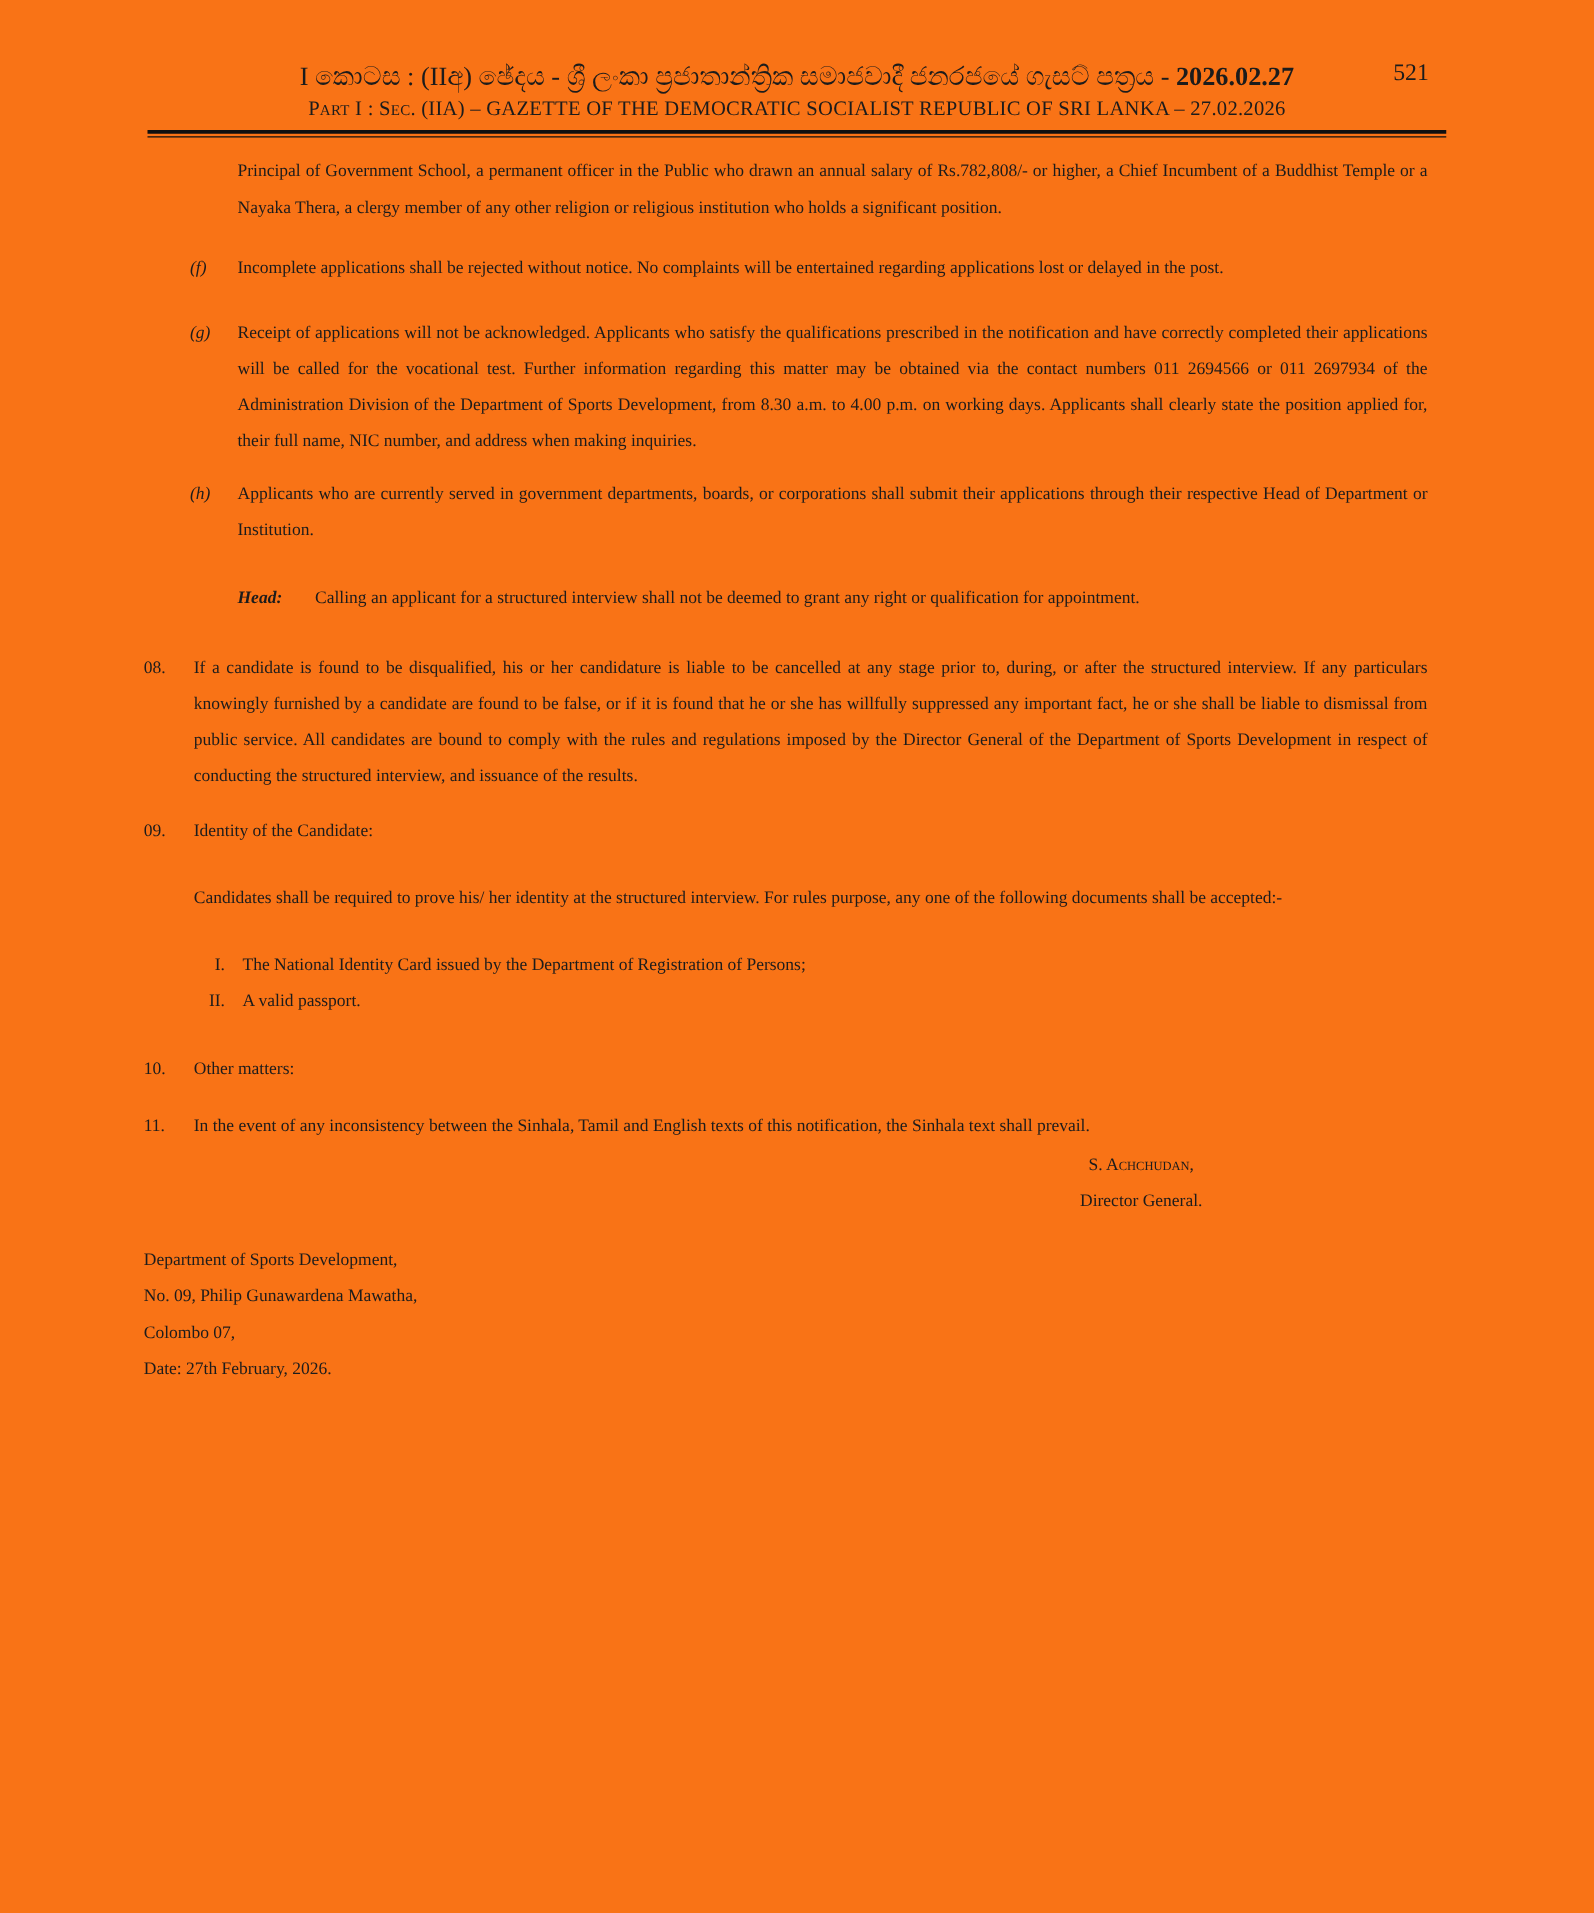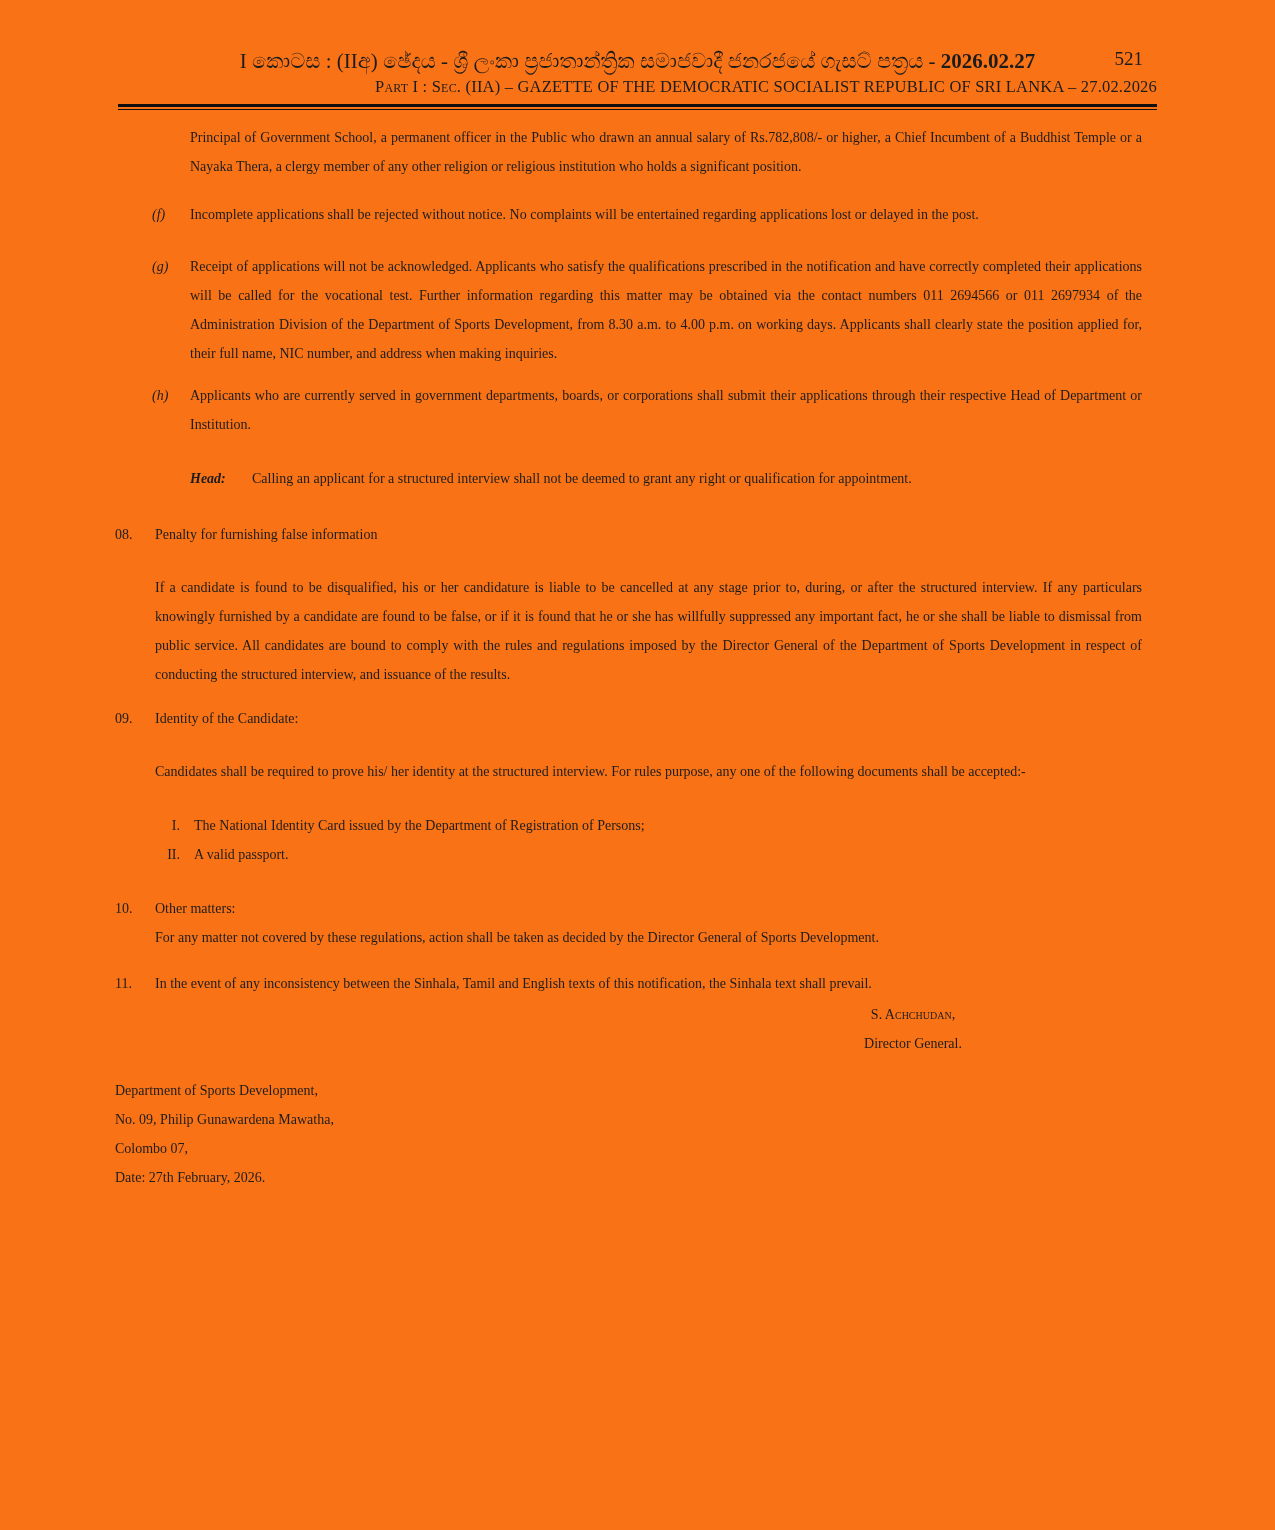--- a/index.html
+++ b/index.html
@@ -20,21 +20,20 @@
     text-align: center;
   }
   .sinhala-line { font-size: 21px; line-height: 30px; white-space: nowrap; }
   .sinhala-date { font-weight: bold; }
   .page-number { position: absolute; top: 48px; right: 14px; font-size: 19px; }
   .english-line {
     font-size: 16.5px;
     line-height: 22px;
     letter-spacing: 0.2px;
     white-space: nowrap;
-    text-align: right;
   }
   .smallcaps { font-variant: small-caps; }
   .rule {
     margin: 6px 118px 0 118px;
     height: 2px;
     border-top: 3px solid #101010;
     border-bottom: 1px solid #101010;
   }
   
   .content { font-size: 14px; line-height: 29px; }
@@ -98,21 +97,20 @@
       <div class="justify">Applicants who are currently served in government departments, boards, or corporations shall submit their applications through their respective Head of Department or Institution.</div>
     </div>
 
     <div class="note">
       <span class="note-label">Head:</span>
       <div class="justify">Calling an applicant for a structured interview shall not be deemed to grant any right or qualification for appointment.</div>
     </div>
 
     <div class="section mt27">
       <span class="section-number">08.</span>
-      <div class="section-title">Penalty for furnishing false information</div>
       <div class="section-body justify">If a candidate is found to be disqualified, his or her candidature is liable to be cancelled at any stage prior to, during, or after the structured interview. If any particulars knowingly furnished by a candidate are found to be false, or if it is found that he or she has willfully suppressed any important fact, he or she shall be liable to dismissal from public service. All candidates are bound to comply with the rules and regulations imposed by the Director General of the Department of Sports Development in respect of conducting the structured interview, and issuance of the results.</div>
     </div>
 
     <div class="section mt15">
       <span class="section-number">09.</span>
       <div class="section-title">Identity of the Candidate:</div>
       <div class="section-body justify">Candidates shall be required to prove his/ her identity at the structured interview. For rules purpose, any one of the following documents shall be accepted:-</div>
     </div>
 
     <div class="roman-list">
@@ -122,21 +120,20 @@
       </div>
       <div class="roman-item">
         <span class="numeral">II.</span>
         <div>A valid passport.</div>
       </div>
     </div>
 
     <div class="section mt25">
       <span class="section-number">10.</span>
       <div class="section-title">Other matters:</div>
-      <div class="section-body tight justify">For any matter not covered by these regulations, action shall be taken as decided by the Director General of Sports Development.</div>
     </div>
 
     <div class="section mt17">
       <span class="section-number">11.</span>
       <div class="section-body tight justify">In the event of any inconsistency between the Sinhala, Tamil and English texts of this notification, the Sinhala text shall prevail.</div>
     </div>
 
     <div class="signature">
       <div class="sig-name">S. Achchudan,</div>
       <div>Director General.</div>

